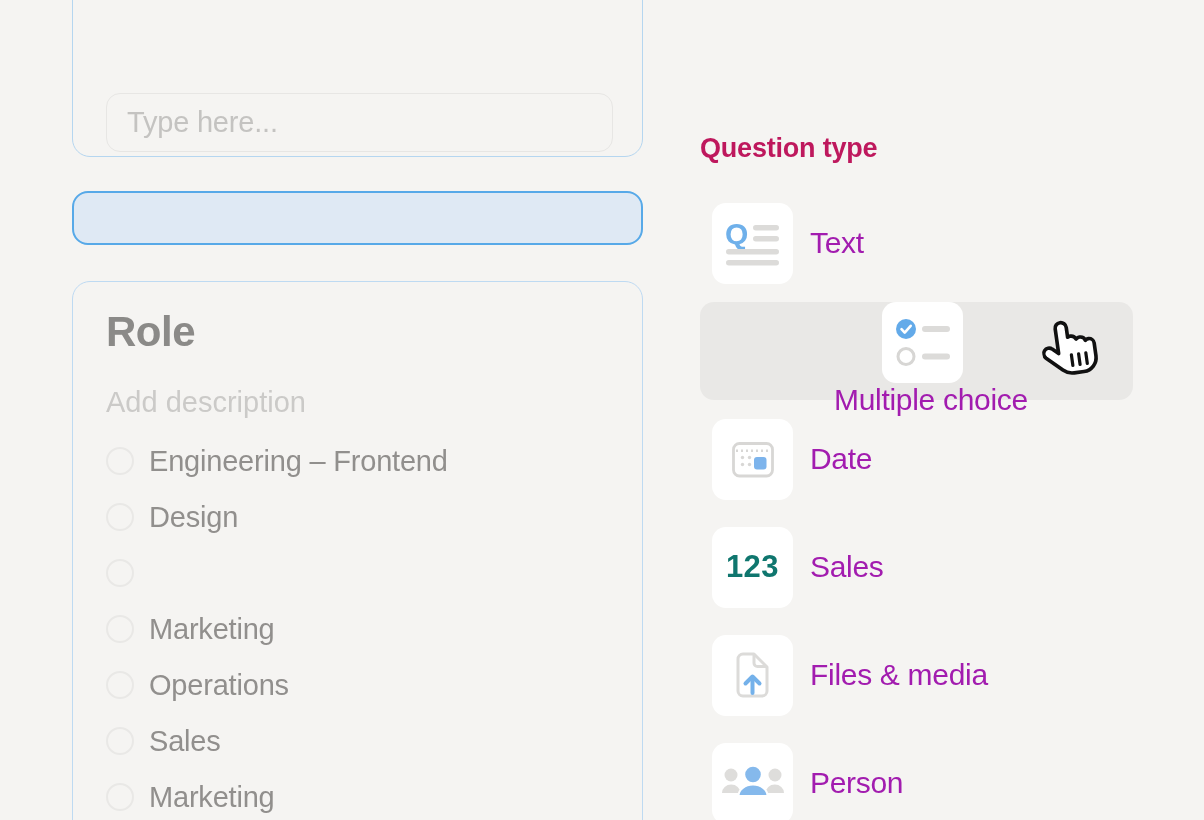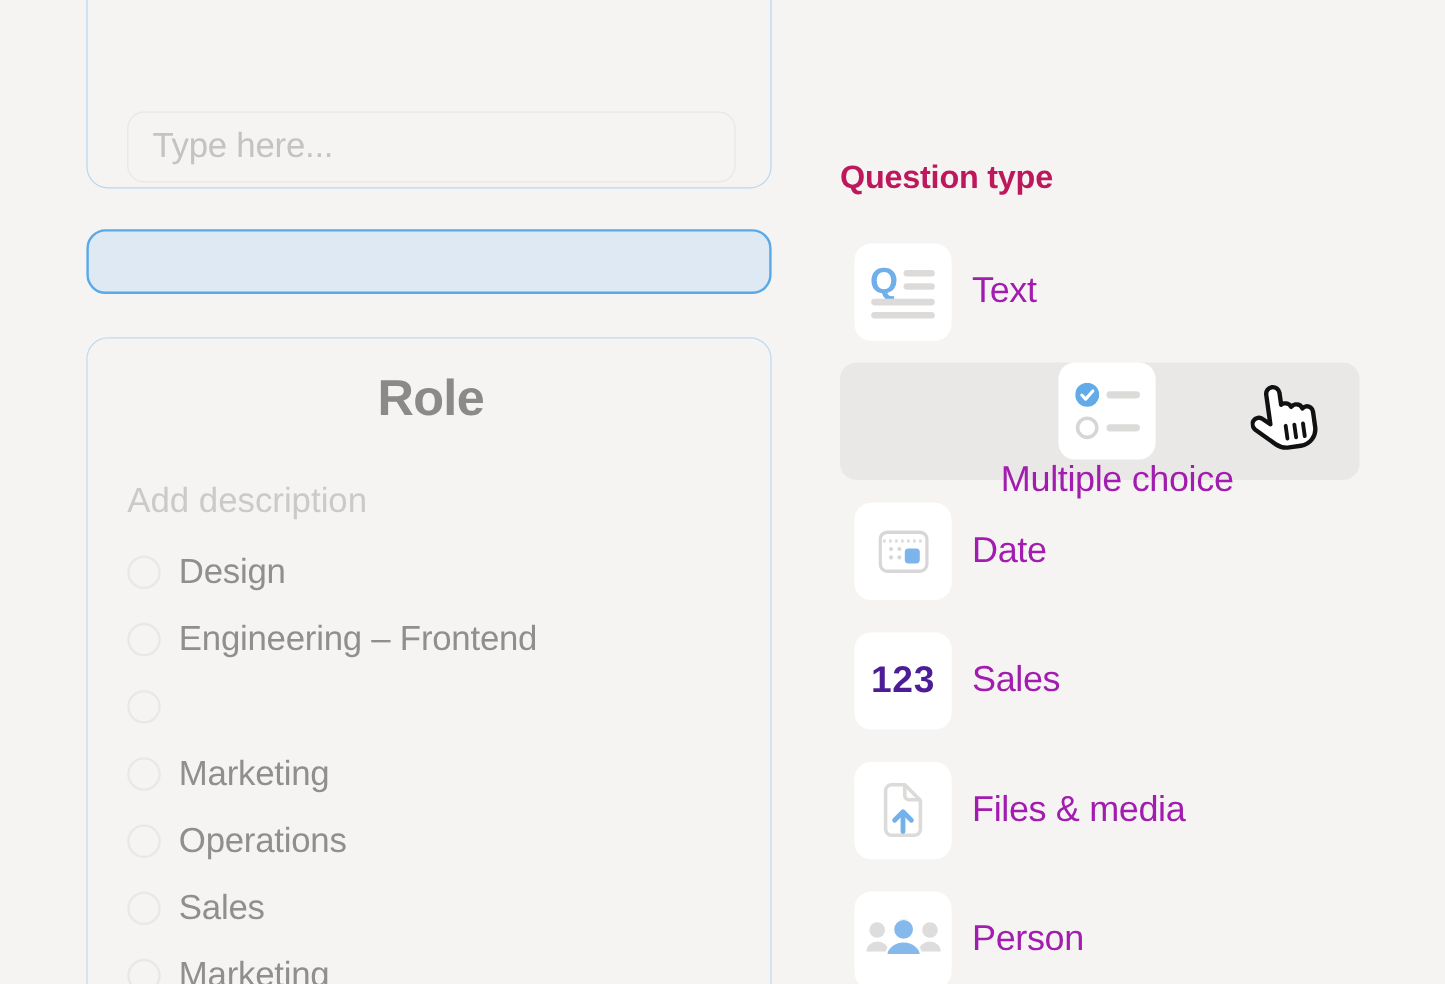--- a/index.html
+++ b/index.html
@@ -30,24 +30,24 @@
     background:#dfe9f4; border:2.5px solid #57a9e8; border-radius:16px;
   }
 
   .role-card {
     position:absolute; left:72px; top:281px; width:571px; height:560px;
     border:1.5px solid #bedaf2; border-radius:18px;
     padding:27px 30px 0 33px;
   }
   .role-title {
     font-size:42px; line-height:46px; font-weight:700;
-    color:#8b8a88; letter-spacing:-0.5px;text-align:center;
+    color:#8b8a88; letter-spacing:-0.5px;
   }
   .role-desc {
-    margin-top:47px; font-size:29px; line-height:32px; color:#cbcac8;
+    margin-top:31px; font-size:29px; line-height:32px; color:#cbcac8;
   }
   .options { margin-top:15px; }
   .option { display:flex; align-items:center; height:56px; }
   .radio {
     width:28px; height:28px; flex:none; border-radius:50%;
     border:2.5px solid #e9e8e6; margin-right:15px;
   }
   .option-label { font-size:29px; color:#918f8d; letter-spacing:-0.2px; }
 
   
@@ -59,44 +59,44 @@
   .menu-item {
     display:flex; align-items:center; height:98px; margin-bottom:10px;
     border-radius:14px; padding-left:12px;
   }
   .menu-item.hovered { background:#e9e8e6;flex-direction:column; }
   .tile {
     width:81px; height:81px; flex:none; background:#ffffff; border-radius:14px;
     display:flex; align-items:center; justify-content:center;
   }
   .menu-label { margin-left:17px; font-size:30px; color:#a21caf; letter-spacing:-0.3px; }
-  .num { font-size:31px; font-weight:700; color:#4c1d95; letter-spacing:0.5px; }
+  .num { font-size:31px; font-weight:700; color:#0f766e; letter-spacing:0.5px; }
 
   .cursor { position:absolute; left:1042px; top:317px; width:60px; height:66px; transform:rotate(-8deg); }
 </style>
 </head>
 <body>
 
 <div class="top-card">
   <input class="type-input" type="text" placeholder="Type here..." style="">
 </div>
 
 <div class="selected-block"></div>
 
 <div class="role-card">
   <div class="role-title">Role</div>
   <div class="role-desc">Add description</div>
   <div class="options">
     <div class="option">
       <span class="radio"></span>
+      <span class="option-label">Engineering – Frontend</span>
+    </div>
+    <div class="option">
+      <span class="radio"></span>
       <span class="option-label">Design</span>
-    </div>
-    <div class="option">
-      <span class="radio"></span>
-      <span class="option-label">Engineering – Frontend</span>
     </div>
     <div class="option">
       <span class="radio"></span>
     </div>
     <div class="option">
       <span class="radio"></span>
       <span class="option-label">Marketing</span>
     </div>
     <div class="option">
       <span class="radio"></span>

